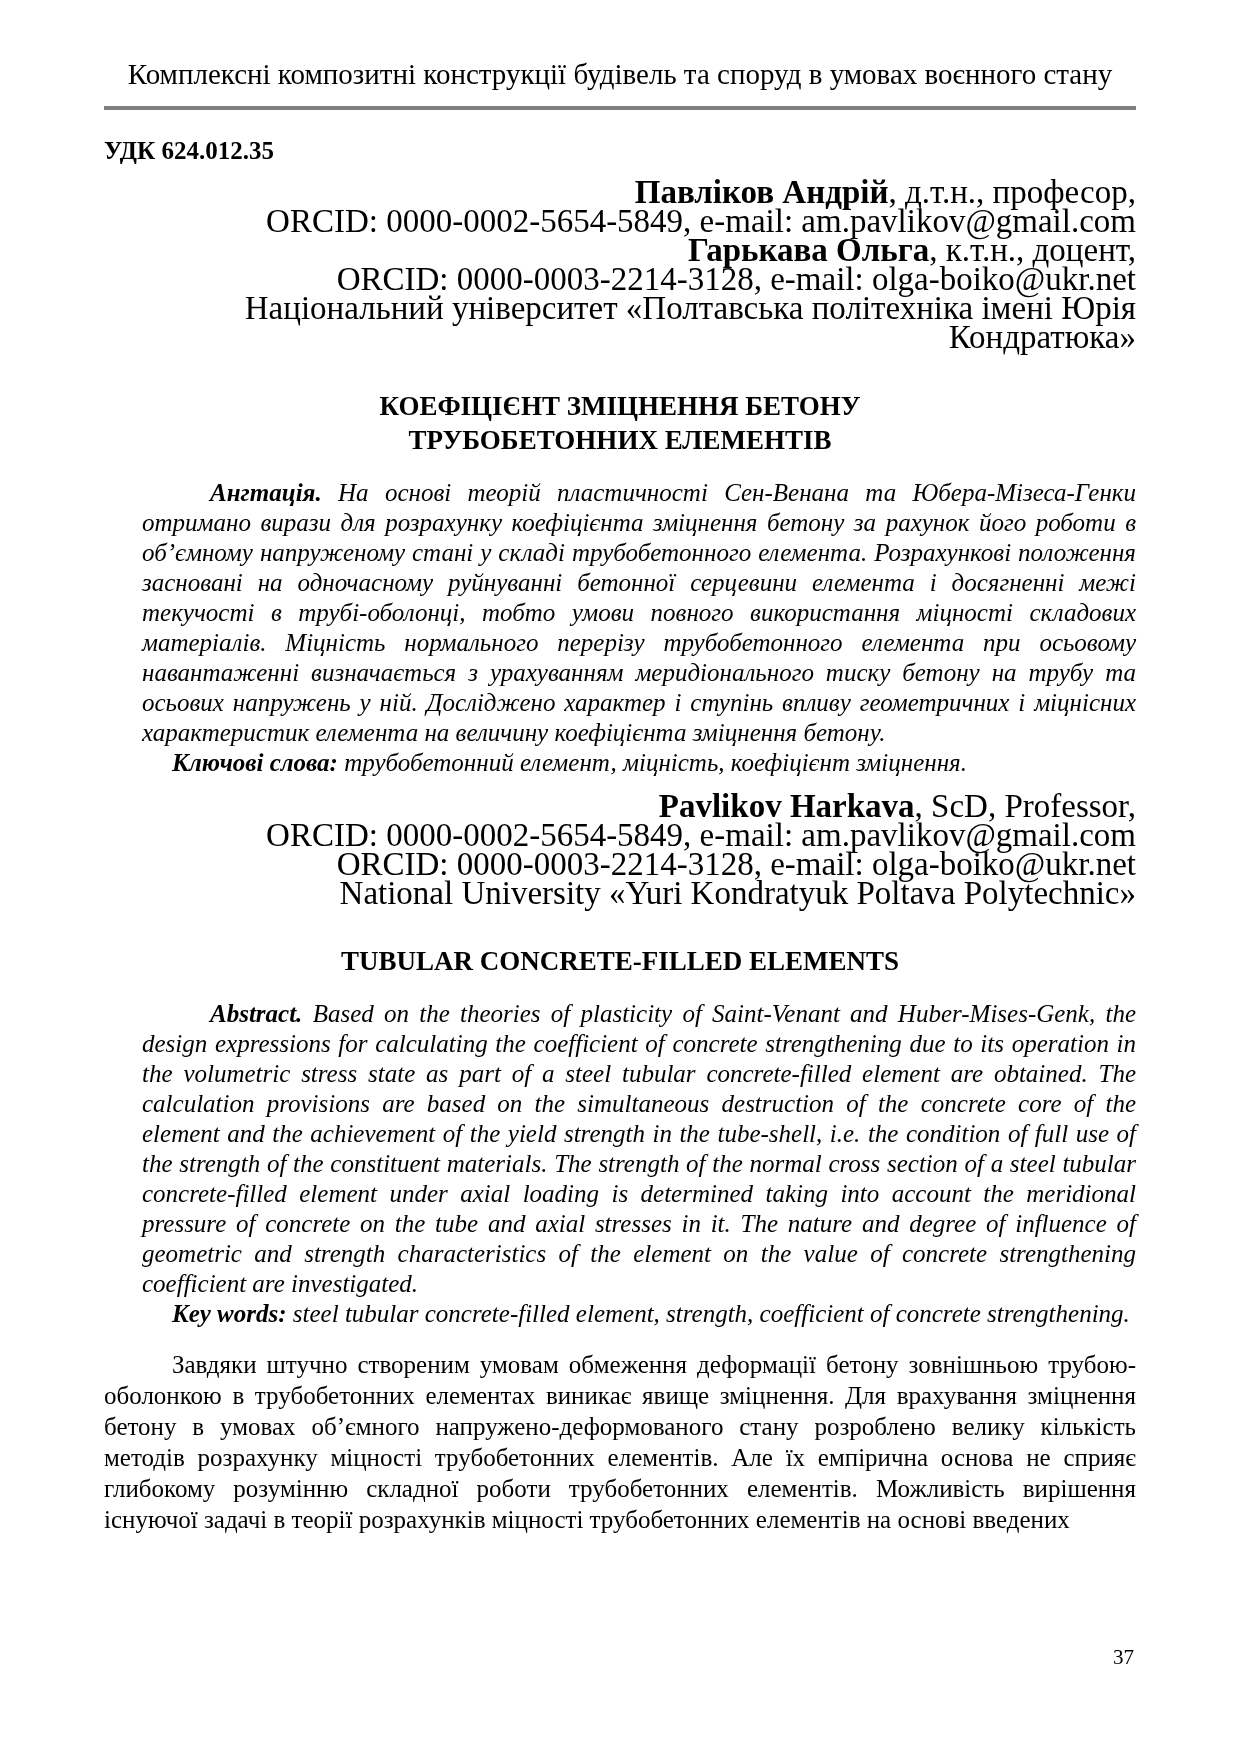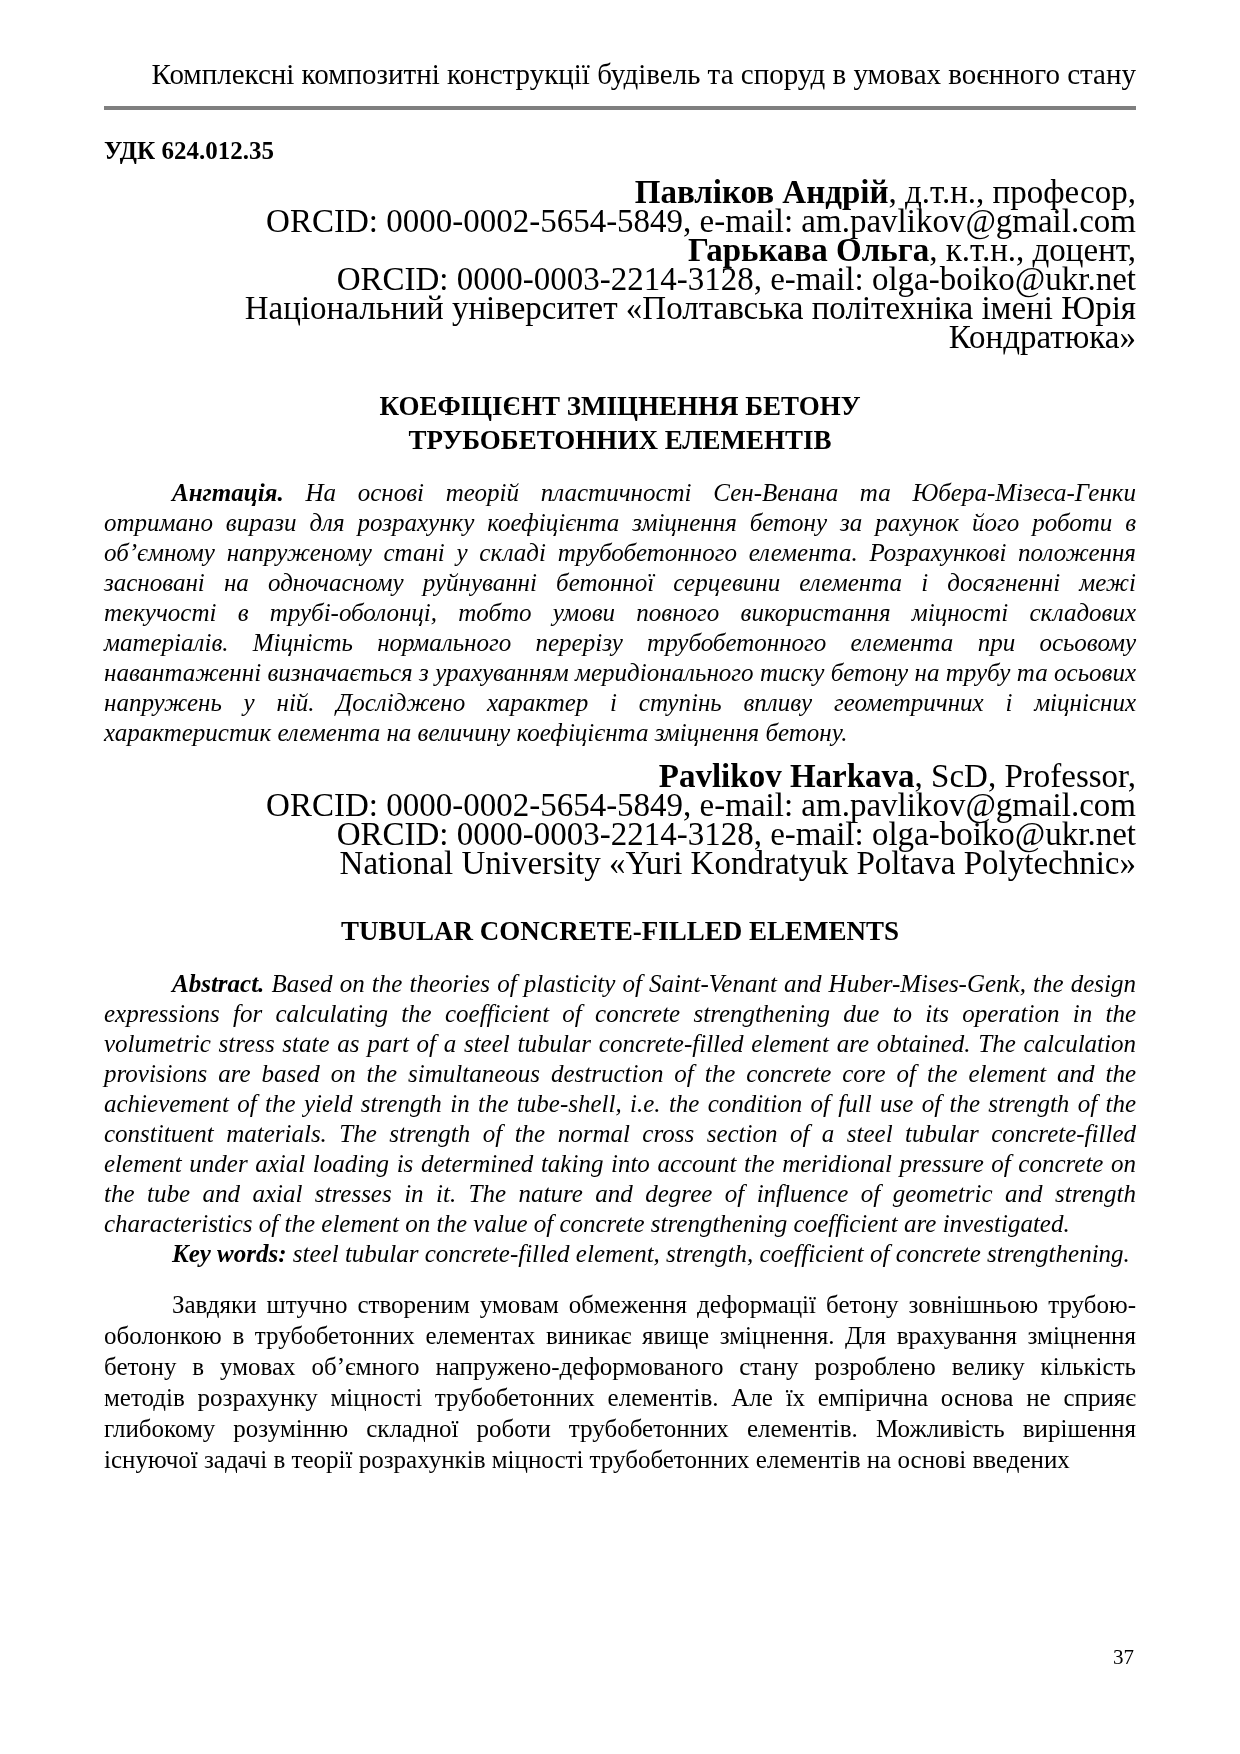--- a/index.html
+++ b/index.html
@@ -9,21 +9,21 @@
     color: #000000;
     font-family: "Liberation Serif", serif;
     position: relative;
     overflow: hidden;
   }
   .page { padding: 56px 104px 0 104px; }
 
   .running-title {
     font-size: 29px;
     line-height: 36px;
-    text-align: right;
+    text-align: center;
     white-space: nowrap;
   }
   .header-rule {
     height: 0;
     border-bottom: 4px solid #7f7f7f;
     margin-top: 14px;
   }
 
   .udk {
     margin-top: 26px;
@@ -49,21 +49,21 @@
   }
   .doc-title span { display: block; }
 
   .para {
     margin: 0;
     font-size: 25px;
     line-height: 30px;
     text-align: justify;
     text-indent: 68px;
   }
-  .abstract { margin-top: 21px; font-style: italic; }
+  .abstract { margin-top: 21px; font-style: italic; margin-left: 38px; }
   .keywords { font-style: italic; }
   .para .label { font-weight: bold; }
 
   .authors.en { margin-top: 14px; }
   .doc-title.en { margin-top: 36px; }
 
   .body-text {
     margin-top: 20px;
     font-style: normal;
     font-size: 25px;
@@ -95,20 +95,21 @@
     <div>Національний університет «Полтавська політехніка імені Юрія Кондратюка»</div>
   </div>
 
   <div class="doc-title ua">
     <span>КОЕФІЦІЄНТ ЗМІЦНЕННЯ БЕТОНУ</span>
     <span>ТРУБОБЕТОННИХ ЕЛЕМЕНТІВ</span>
   </div>
 
   <p class="para abstract"><span class="label">Ангтація.</span><span> На основі теорій пластичності Сен-Венана та Юбера-Мізеса-Генки отримано вирази для розрахунку коефіцієнта зміцнення бетону за рахунок його роботи в об’ємному напруженому стані у складі трубобетонного елемента. Розрахункові положення засновані на одночасному руйнуванні бетонної серцевини елемента і досягненні межі текучості в трубі-оболонці, тобто умови повного використання міцності складових матеріалів. Міцність нормального перерізу трубобетонного елемента при осьовому навантаженні визначається з урахуванням меридіонального тиску бетону на трубу та осьових напружень у ній. Досліджено характер і ступінь впливу геометричних і міцнісних характеристик елемента на величину коефіцієнта зміцнення бетону.</span></p>
 
+  <p class="para keywords"><span class="label">Ключові слова:</span><span> трубобетонний елемент, міцність, коефіцієнт зміцнення.</span></p>
 
   <div class="authors en">
     <div><span class="author-name">Pavlikov Harkava</span><span>, ScD, Professor,</span></div>
     <div>ORCID: 0000-0002-5654-5849, e-mail: am.pavlikov@gmail.com</div>
     <div>ORCID: 0000-0003-2214-3128, e-mail: olga-boiko@ukr.net</div>
     <div>National University «Yuri Kondratyuk Poltava Polytechnic»</div>
   </div>
 
   <div class="doc-title en">
     <span>TUBULAR CONCRETE-FILLED ELEMENTS</span>

